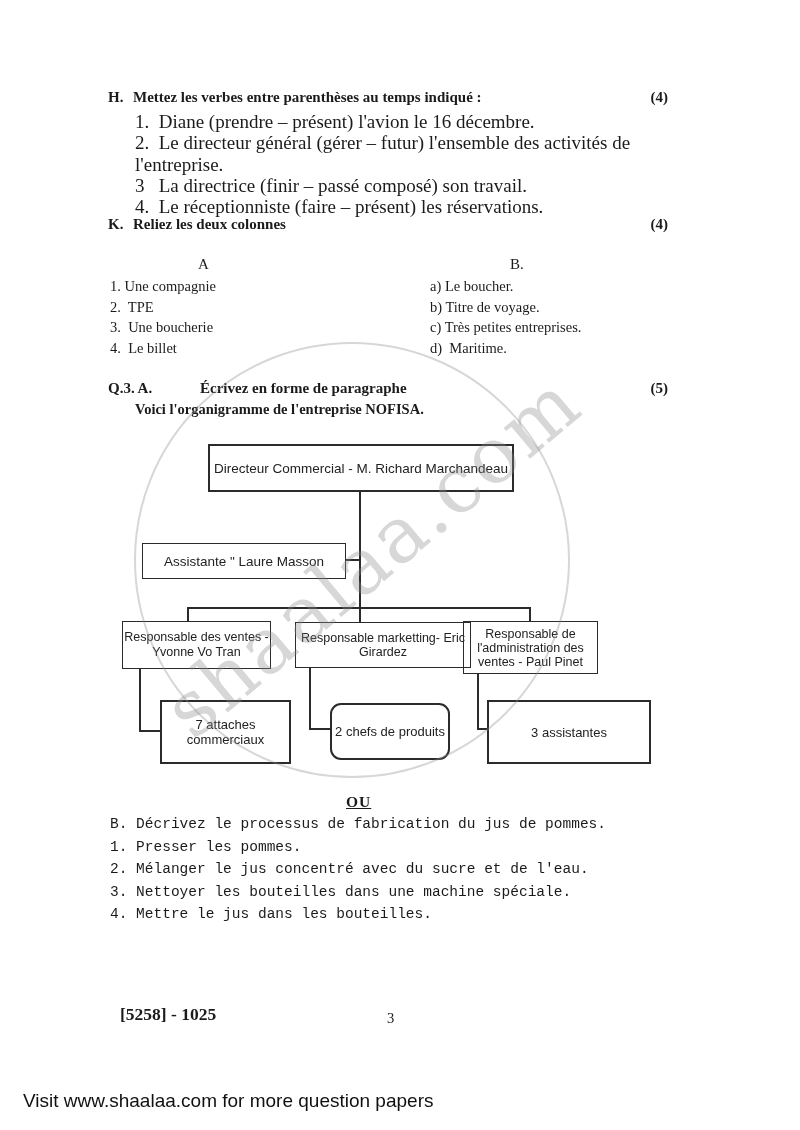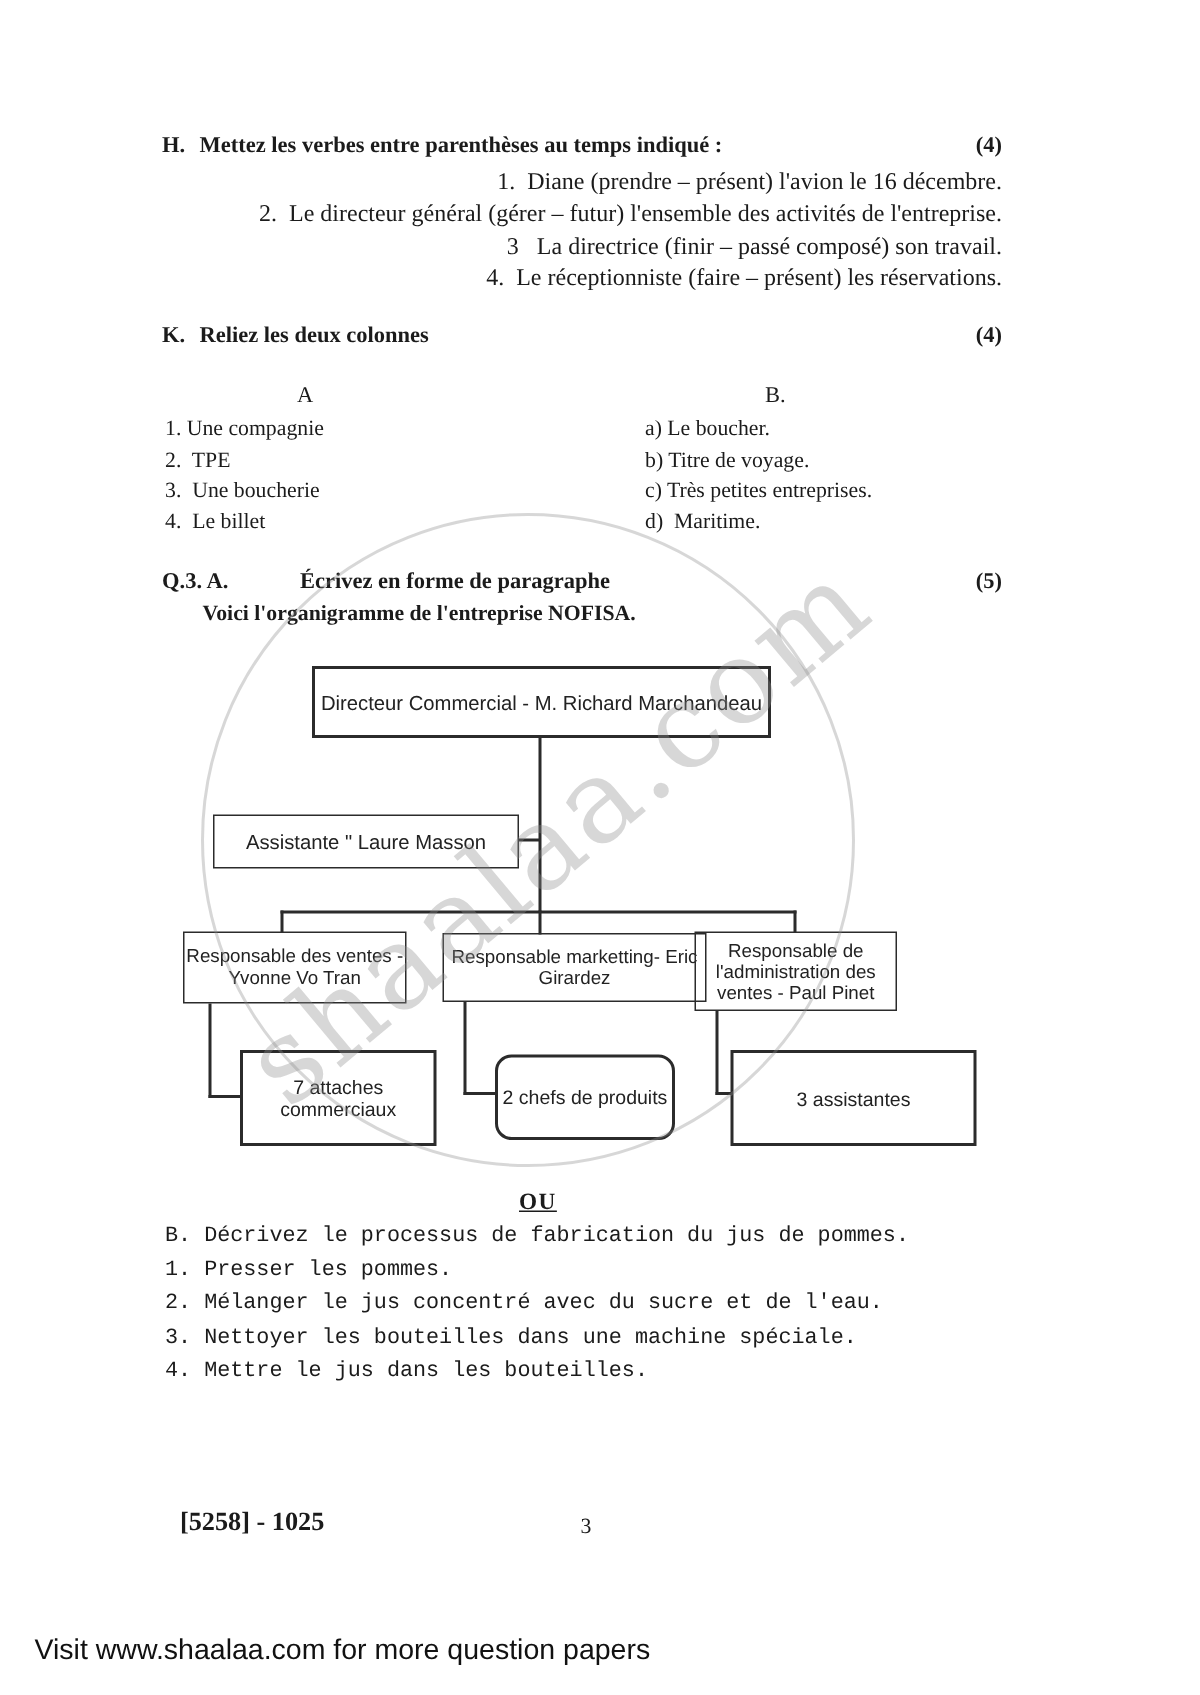--- a/index.html
+++ b/index.html
@@ -22,21 +22,21 @@
     font-family:"DejaVu Serif", serif; font-size:78px; letter-spacing:2px;
     color:rgba(140,140,140,0.35); white-space:nowrap;
   }
 
   .sec { position:absolute; width:560px; z-index:1; }
   .sec-head { position:relative; font-weight:bold; font-size:15px; line-height:18px; }
   .sec-label { display:inline-block; width:25px; }
   .marks { position:absolute; right:0; top:0; font-weight:bold; }
 
   .h-items { margin:5px 0 0 27px; }
-  .h-item { font-size:16px; line-height:21.3px; white-space:pre-wrap;text-align:right; }
+  .h-item { font-size:19px; line-height:21.3px; white-space:pre-wrap; }
 
   .k-header { position:absolute; font-size:15px; }
   .k-col { position:absolute; top:61px; }
   .k-item { font-size:14.5px; line-height:20.7px; white-space:pre-wrap; }
 
   .q3-title { position:absolute; left:92px; top:0; }
   .q3-sub { margin:4px 0 0 27px; font-weight:bold; font-size:14.5px; }
 
   
   .orgchart { position:absolute; left:0; top:430px; width:800px; height:362px; z-index:1;

